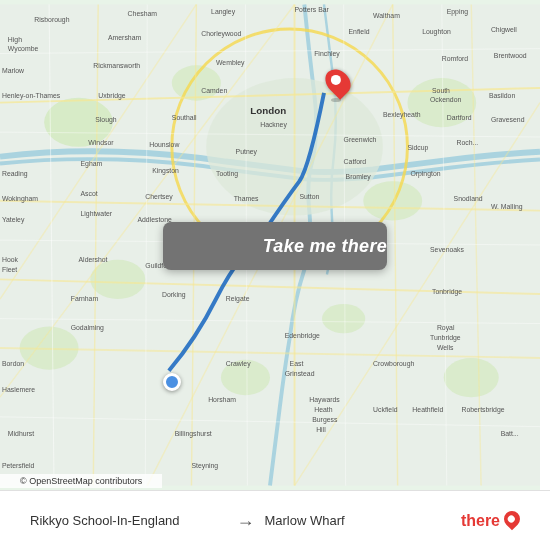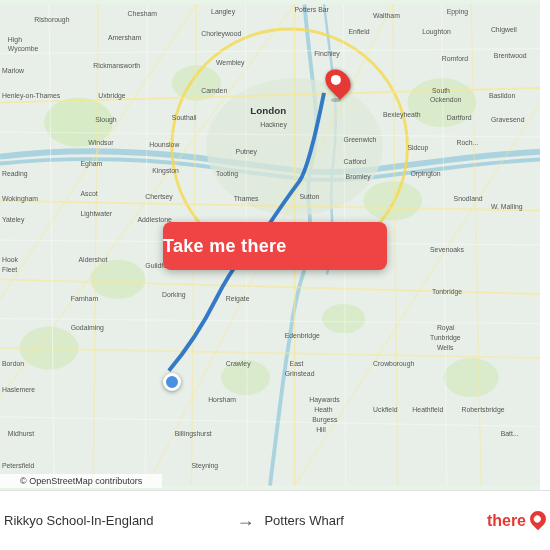--- a/index.html
+++ b/index.html
@@ -26,28 +26,29 @@
       top: 0; left: 0;
     }
 
     
     #take-me-there-btn {
       position: absolute;
       top: 222px;
       left: 163px;
       width: 224px;
       height: 48px;
-      background-color: #ef4444;
+      background-color: #737373;
       border-radius: 8px;
       display: flex;
       align-items: center;
-      justify-content: flex-start;
+      justify-content: flex-end;
       cursor: pointer;
       box-shadow: 0 2px 8px rgba(0,0,0,0.3);
       z-index: 10;
+      font-style: italic;
     }
 
     #take-me-there-btn span {
       color: white;
       font-size: 18px;
       font-weight: bold;
       letter-spacing: 0.3px;
     }
 
     
@@ -111,21 +112,21 @@
       z-index: 10;
     }
 
     
     #bottom-bar {
       width: 550px;
       height: 60px;
       background: white;
       display: flex;
       align-items: center;
-      padding: 0 4px;
+      padding: 0 30px;
       border-top: 1px solid #e0e0e0;
       position: relative;
     }
 
     .route-from {
       font-size: 13px;
       color: #333;
       font-weight: 500;
       flex: 1;
     }
@@ -365,21 +366,21 @@
   </div>
 
   <div class="osm-attribution">
     <span>© OpenStreetMap contributors</span>
   </div>
 </div>
 
 <div id="bottom-bar">
   <span class="route-from">Rikkyo School-In-England</span>
   <span class="route-arrow">→</span>
-  <span class="route-to">Potters Wharf</span>
+  <span class="route-to">Marlow Wharf</span>
 
   <div class="moovit-logo">
     <span class="moovit-text">there</span>
     <div class="moovit-pin">
       <div class="pin-b"></div>
     </div>
   </div>
 </div>
 
 </body></html>

